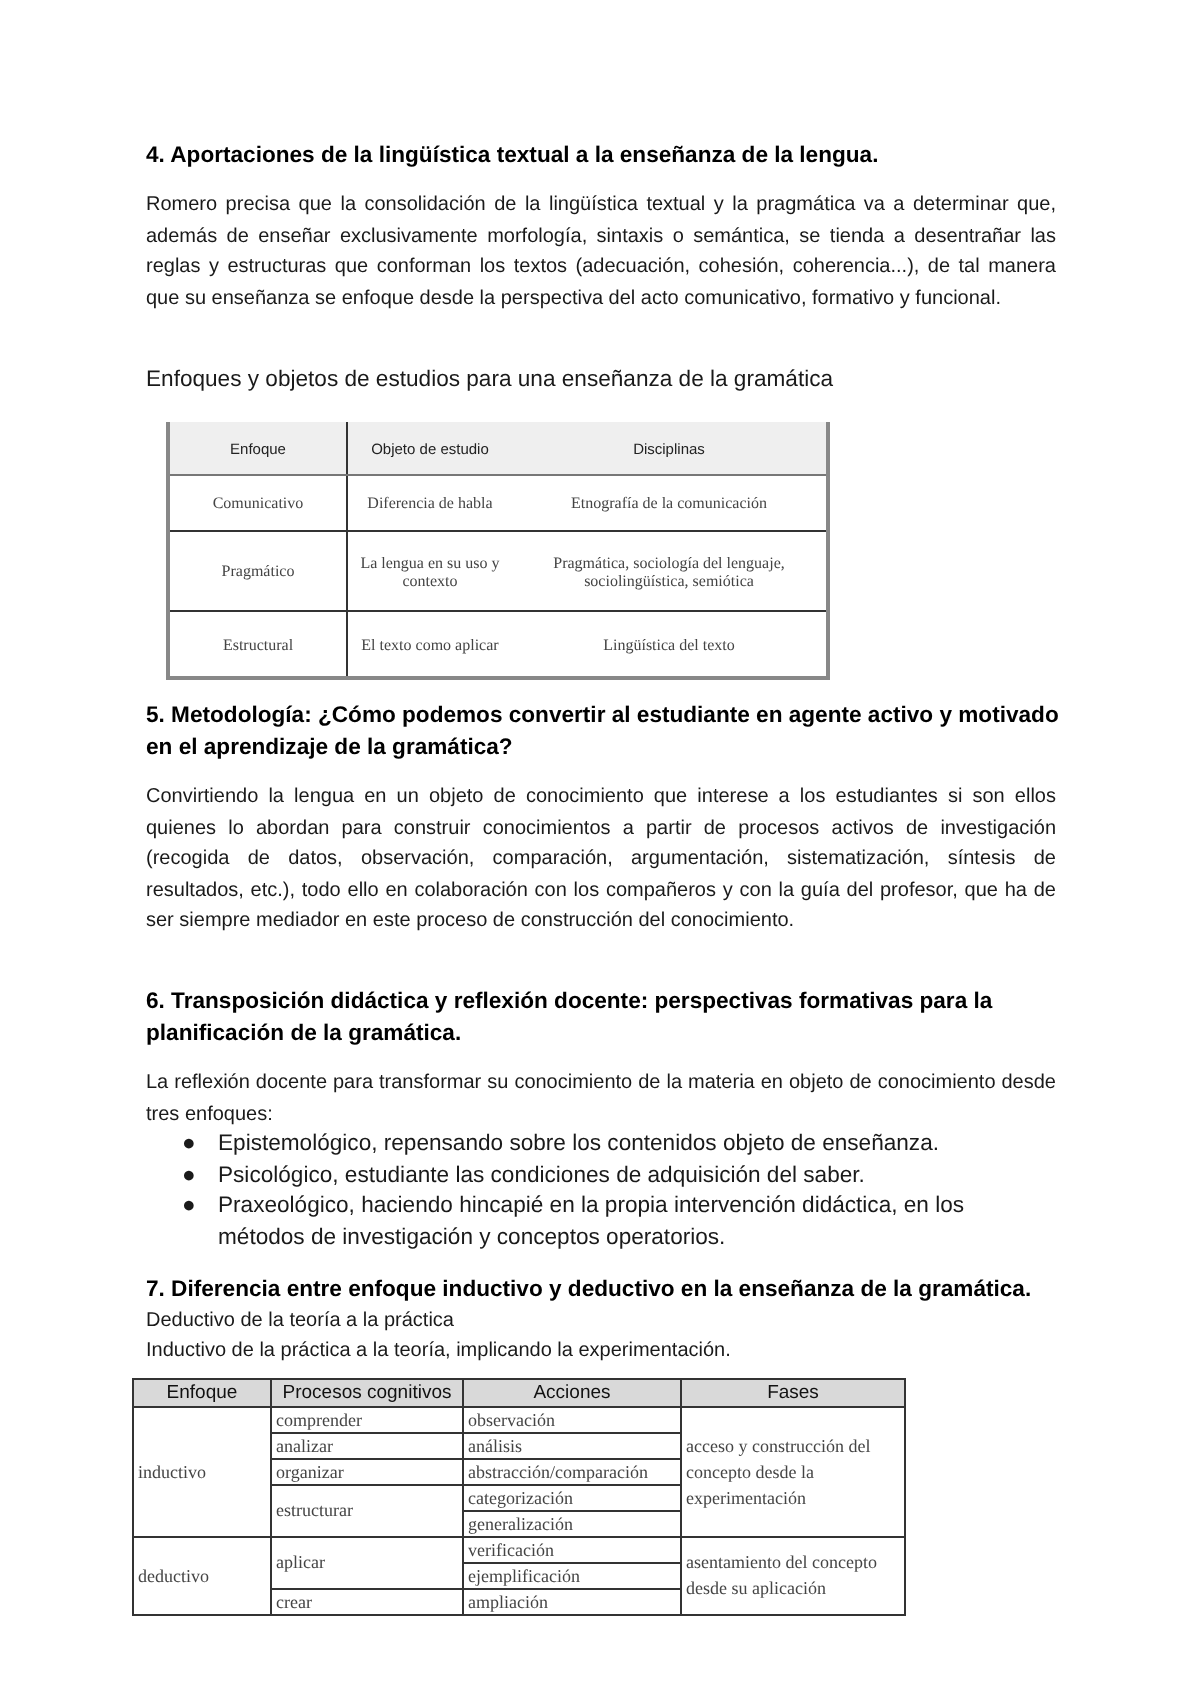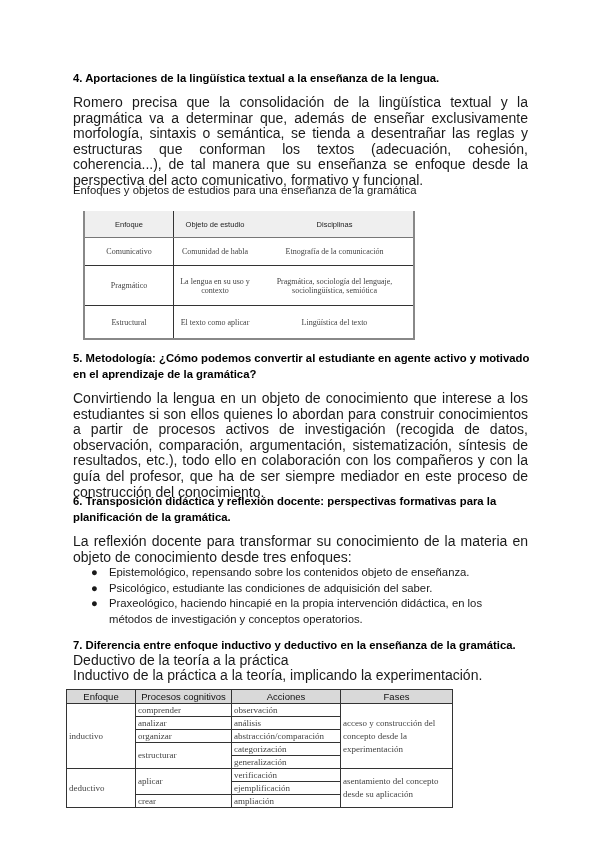--- a/index.html
+++ b/index.html
@@ -1,20 +1,20 @@
 <!DOCTYPE html>
 <html><head>
 <meta charset="utf-8">
 <style>
   html, body { margin: 0; padding: 0; background: #ffffff; }
   body { width: 600px; height: 848px; position: relative; overflow: hidden;
          font-family: "Liberation Sans", sans-serif; color: #111; }
   .page { position: absolute; left: 0; top: 0; width: 504px; height: 848px; }
   .h { position: absolute; left: 73px; width: 460px; font-weight: bold; font-size: 11.3px; line-height: 16px; color: #000; }
-  .p { position: absolute; left: 73px; width: 455px; font-size: 14px; line-height: 15.6px; text-align: justify; color: #1a1a1a; }
+  .p { position: absolute; left: 73px; width: 455px; font-size: 10px; line-height: 15.6px; text-align: justify; color: #1a1a1a; }
   .p.left { text-align: left; }
   .caption { position: absolute; left: 73px; font-size: 11.3px; line-height: 15px; color: #1a1a1a; }
   ul.bullets { position: absolute; left: 73px; width: 455px; margin: 0; padding: 0; list-style: none; font-size: 11.3px; line-height: 15.6px; color: #1a1a1a; }
   ul.bullets li { position: relative; padding-left: 36px; }
   ul.bullets li .dot { position: absolute; left: 18px; top: 0; }
   
   table.t1 { position: absolute; left: 83px; top: 211px; width: 332px; border-collapse: collapse;
              font-family: "Liberation Serif", serif; font-size: 8px; color: #444; }
   table.t1 th { background: #efefef; font-family: "Liberation Sans", sans-serif; font-weight: normal; color: #222; height: 26px; font-size: 7.5px; border-bottom: 1.5px solid #777; }
   table.t1 td, table.t1 th { text-align: center; vertical-align: middle; padding: 0 4px; }
@@ -50,21 +50,21 @@
     <thead>
       <tr>
         <th class="c1">Enfoque</th>
         <th class="c2">Objeto de estudio</th>
         <th class="c3">Disciplinas</th>
       </tr>
     </thead>
     <tbody>
       <tr class="r1">
         <td class="c1">Comunicativo</td>
-        <td class="c2">Comunidad de habla</td>
+        <td class="c2">Diferencia de habla</td>
         <td class="c3">Etnografía de la comunicación</td>
       </tr>
       <tr class="r2">
         <td class="c1">Pragmático</td>
         <td class="c2">La lengua en su uso y contexto</td>
         <td class="c3">Pragmática, sociología del lenguaje, sociolingüística, semiótica</td>
       </tr>
       <tr class="r3">
         <td class="c1">Estructural</td>
         <td class="c2">El texto como aplicar</td>

